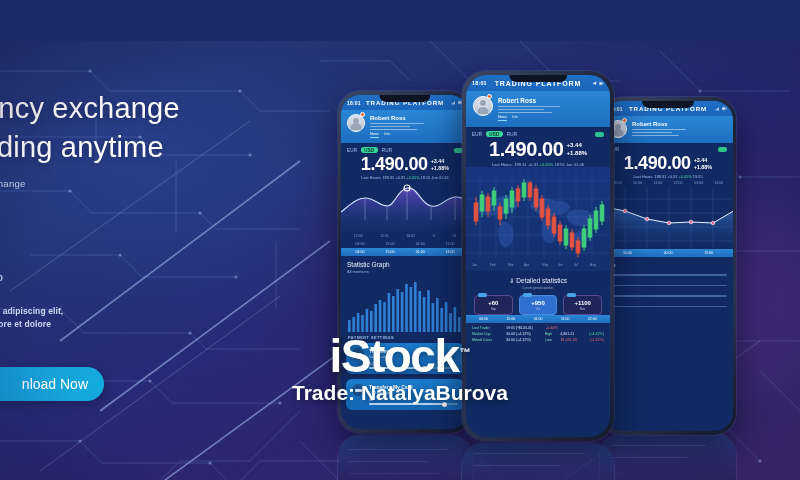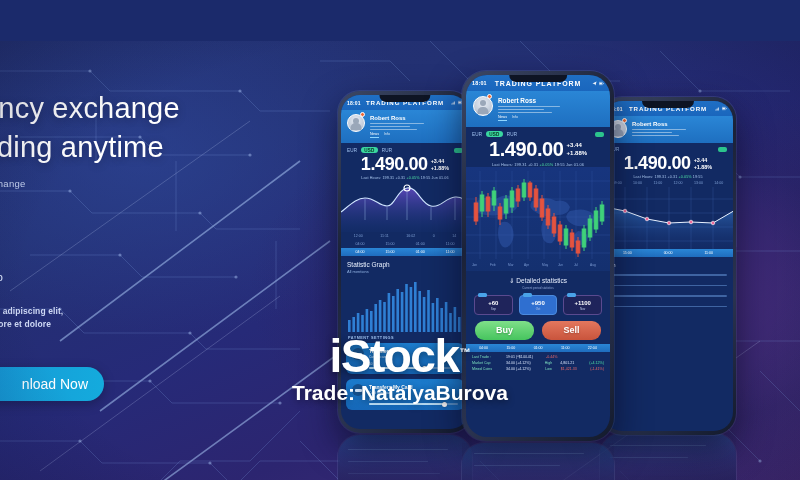--- a/index.html
+++ b/index.html
@@ -816,24 +816,20 @@
           <div class="v">+950</div>
           <div class="k">Oct</div>
         </div>
         <div class="scard">
           <span class="tag"></span>
           <div class="v">+1100</div>
           <div class="k">Nov</div>
         </div>
       </div>
 
-      <div class="bs-row">
-        <button class="btn-buy">Buy</button>
-        <button class="btn-sell">Sell</button>
-      </div>
 
       <div class="timeaxis solid" style="font-size:3.6px">
         <span>04:00</span>
         <span>15:00</span>
         <span>01:00</span>
         <span>11:00</span>
         <span>22:04</span>
       </div>
 
       <div class="tbl">

